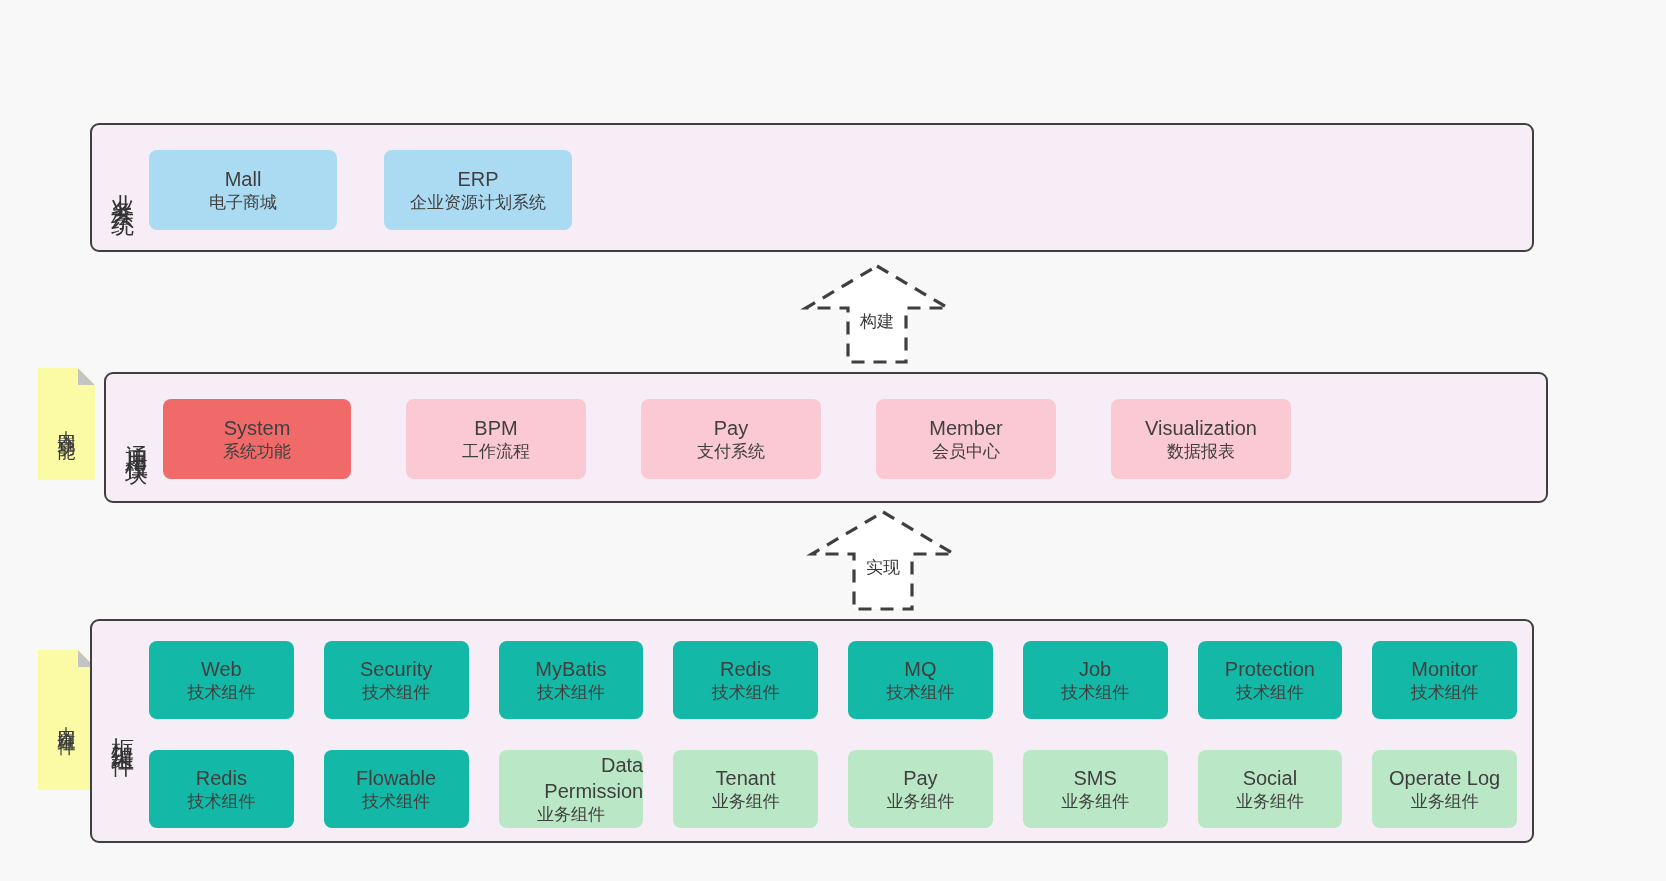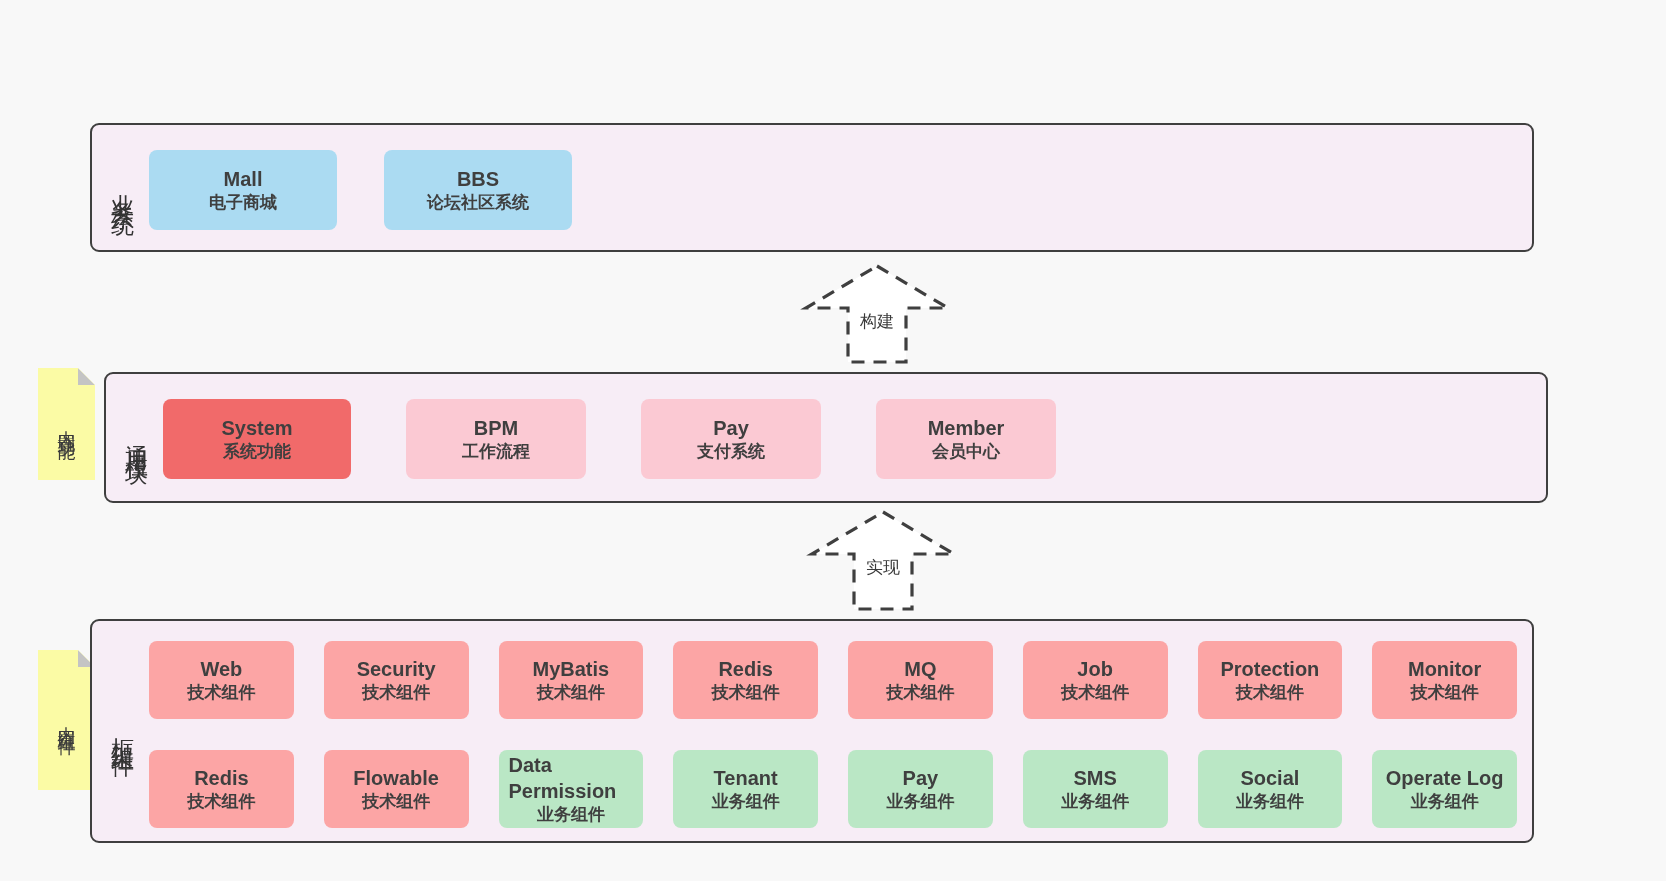--- a/index.html
+++ b/index.html
@@ -62,31 +62,30 @@
   .grid8 {
     left:57px; top:20px; width:1368px;
     grid-template-columns:repeat(8,1fr);
     grid-template-rows:78px 78px;
     column-gap:30px; row-gap:31px;
   }
   .box {
     border-radius:8px;
     display:flex; flex-direction:column;
     align-items:center; justify-content:center;
-    text-align:left;
+    text-align:right;
     line-height:1.3;
-    padding:2px 10px;
-    font-weight:bold;
+    padding:2px 0;
   }
   .box-name { font-size:20px; }
   .box-desc { font-size:17px; }
   .c-blue   { background:#abdbf2; }
   .c-red    { background:#f16a6a; }
   .c-pink   { background:#fbc9d3;margin-left:8px; }
-  .c-gdark  { background:#fca5a5; }
+  .c-gdark  { background:#14b8a6; }
   .c-glight { background:#bae7c5; }
 
   
   .arrow { position:absolute; overflow:visible; }
   .arrow text { font-size:17px; fill:#3a3a3a; }
 </style>
 </head>
 <body>
 
 <div class="stage">
@@ -100,22 +99,22 @@
   </div>
 
   <div class="band" style="left:90px;top:123px;width:1444px;height:129px">
     <div class="band-label vtext">业务系统</div>
     <div class="grid grid6" style="top:25px;height:80px">
       <div class="box c-blue">
         <div class="box-name">Mall</div>
         <div class="box-desc">电子商城</div>
       </div>
       <div class="box c-blue">
-        <div class="box-name">BBS</div>
-        <div class="box-desc">论坛社区系统</div>
+        <div class="box-name">ERP</div>
+        <div class="box-desc">企业资源计划系统</div>
       </div>
     </div>
   </div>
 
   <svg class="arrow" style="left:802px;top:262px" width="150" height="104" viewBox="0 0 150 104">
     <polygon points="75,4 146,46 104,46 104,100 46,100 46,46 4,46" fill="#ffffff" stroke="#3f3f3f" stroke-width="3.2" stroke-dasharray="13 9"></polygon>
     <text x="75" y="65" text-anchor="middle">构建</text>
   </svg>
 
   <div class="band" style="left:104px;top:372px;width:1444px;height:131px">
@@ -130,20 +129,24 @@
         <div class="box-desc">工作流程</div>
       </div>
       <div class="box c-pink">
         <div class="box-name">Pay</div>
         <div class="box-desc">支付系统</div>
       </div>
       <div class="box c-pink">
         <div class="box-name">Member</div>
         <div class="box-desc">会员中心</div>
       </div>
+      <div class="box c-pink">
+        <div class="box-name">Visualization</div>
+        <div class="box-desc">数据报表</div>
+      </div>
     </div>
   </div>
 
   <svg class="arrow" style="left:808px;top:508px" width="150" height="105" viewBox="0 0 150 105">
     <polygon points="75,4 146,46 104,46 104,101 46,101 46,46 4,46" fill="#ffffff" stroke="#3f3f3f" stroke-width="3.2" stroke-dasharray="13 9"></polygon>
     <text x="75" y="65" text-anchor="middle">实现</text>
   </svg>
 
   <div class="band" style="left:90px;top:619px;width:1444px;height:224px">
     <div class="band-label vtext">框架组件</div>

